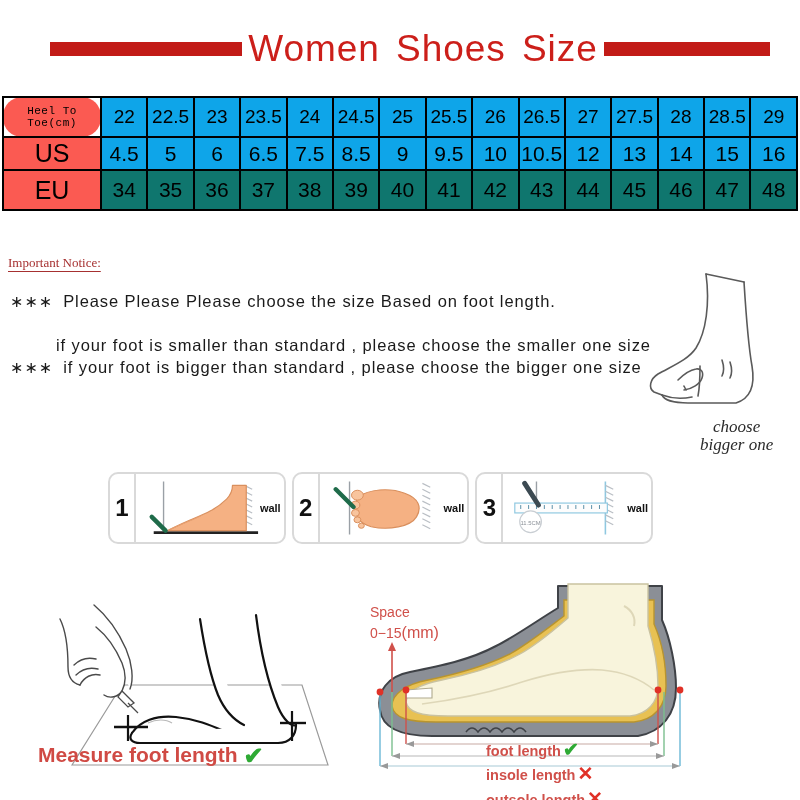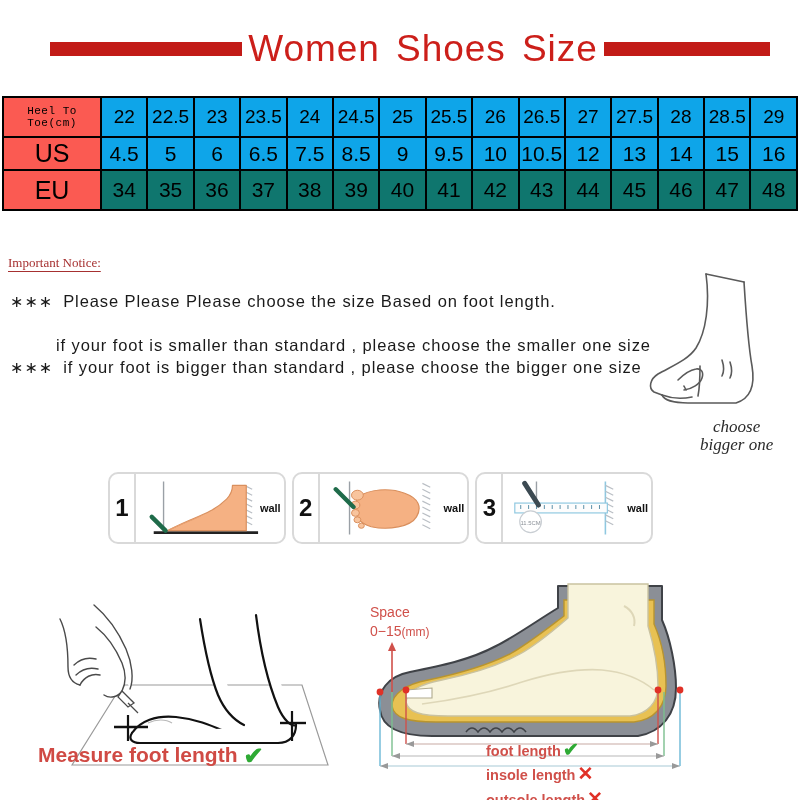--- a/index.html
+++ b/index.html
@@ -55,20 +55,21 @@
 
   td.lbl {
     background: #fb5a52;
     width: 98px;
     font-weight: 400;
   }
   td.lbl.small {
     font-size: 11px;
     letter-spacing: 0.5px;
     font-family: "Liberation Mono", monospace;
+    border-radius: 19px;
   }
   td.lbl.big { font-size: 25px; }
 
   td.beige { background: #0ea5e9; font-size: 20px; }
   td.cyan  { background: #0f766e; font-size: 21px; margin-left: 20px; }
   tr.r-heel td.beige { font-size: 19px; }
   tr.r-us   td.beige { font-size: 21px; }
 
   
   .notice-title {
@@ -131,21 +132,21 @@
     vertical-align: -2px;
   }
 
   
   .shoe-panel { position: absolute; left: 362px; top: 580px; width: 436px; height: 218px; }
   .space-label {
     position: absolute; left: 370px; top: 603px;
     font-size: 14px; color: #d0504a; line-height: 1.35;
     font-family: "Liberation Sans", sans-serif; white-space: nowrap;
   }
-  .space-label .unit { font-size: 12px; }
+  .space-label .unit { font-size: 16px; }
   .len-labels {
     position: absolute; left: 486px; top: 738px;
     font-family: "Liberation Sans", sans-serif;
   }
   .len-row {
     font-size: 14.5px; font-weight: bold; color: #d0504a;
     white-space: nowrap; line-height: 1.28; display: block;
   }
   .len-row.r2 { padding-left: 0px; }
   .len-row.r3 { padding-left: 0px; }

